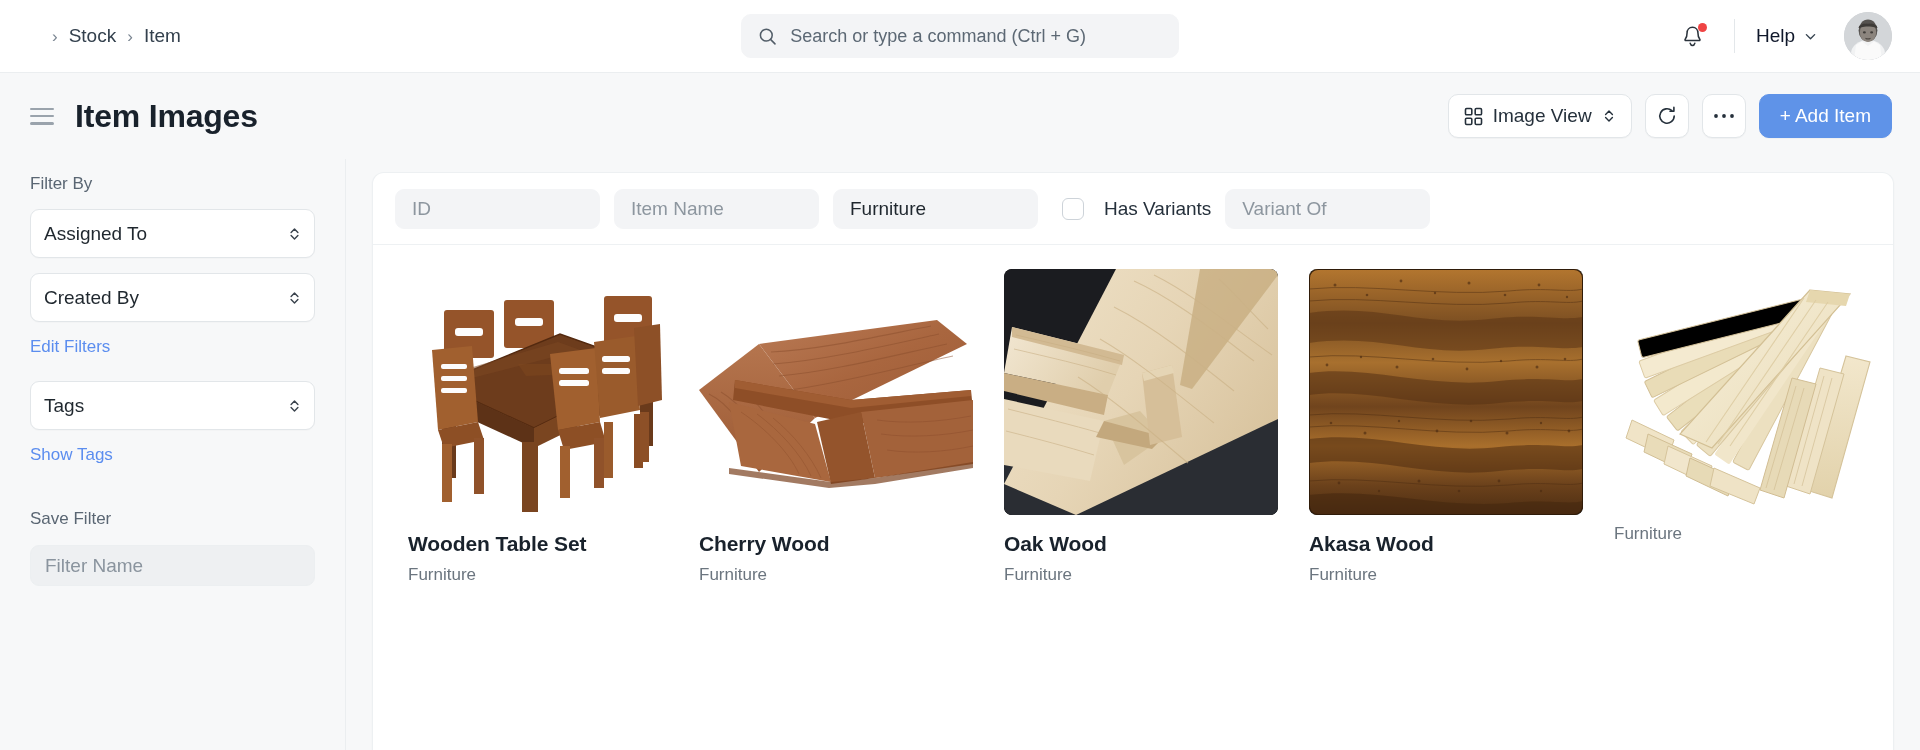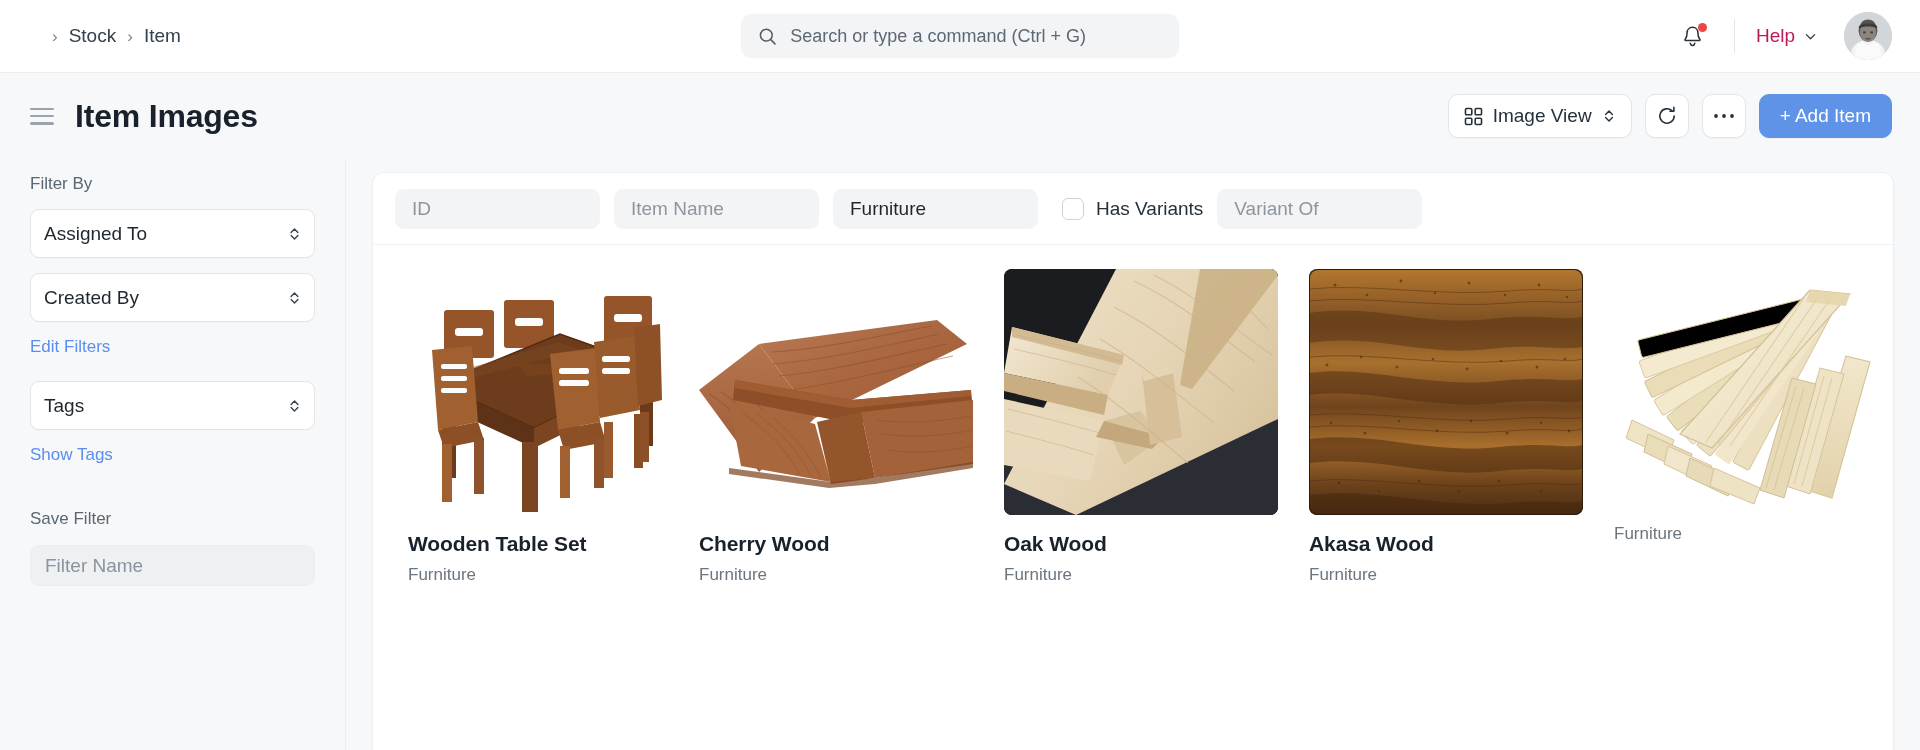--- a/index.html
+++ b/index.html
@@ -74,21 +74,21 @@
   .bell-dot {
     position: absolute; top: 5px; right: 8px;
     width: 9px; height: 9px; border-radius: 50%;
     background: #ef4444;
   }
   .nav-divider {
     width: 1px; height: 34px; background: #e3e7ea; margin: 0 19px;
   }
   .help-btn {
     display: flex; align-items: center; gap: 8px;
-    font-size: 19px; color: #be185d; padding: 4px 2px;
+    font-size: 19px; color: #0f172a; padding: 4px 2px;
   }
   .avatar {
     width: 48px; height: 48px; border-radius: 50%;
     margin-left: 24px; overflow: hidden;
     background: #c9ccd0; display: block;
   }
 
   
   .page-head {
     height: 86px;
@@ -210,21 +210,21 @@
     border: 1px solid #f3f4f6;
     border-radius: 9px;
     padding: 0 16px;
     font-family: "Liberation Sans", sans-serif;
     font-size: 19px;
     color: #1f272e;
     outline: none;
     width: 205px;
   }
   .fld::placeholder { color: #8d969f; }
-  .chk-wrap { display: flex; align-items: center; gap: 12px; margin-left: 10px; }
+  .chk-wrap { display: flex; align-items: center; gap: 20px; margin-left: 10px; }
   .chk {
     width: 22px; height: 22px;
     border: 1.6px solid #cdd3d9;
     border-radius: 6px;
     background: #fff;
     cursor: pointer;
   }
   .chk-label { font-size: 19px; color: #25303b; white-space: nowrap; }
   .bar-right { margin-left: auto; display: flex; align-items: center; gap: 13px; }
   .btn-filter { padding: 0 16px; gap: 10px; height: 43px; }

